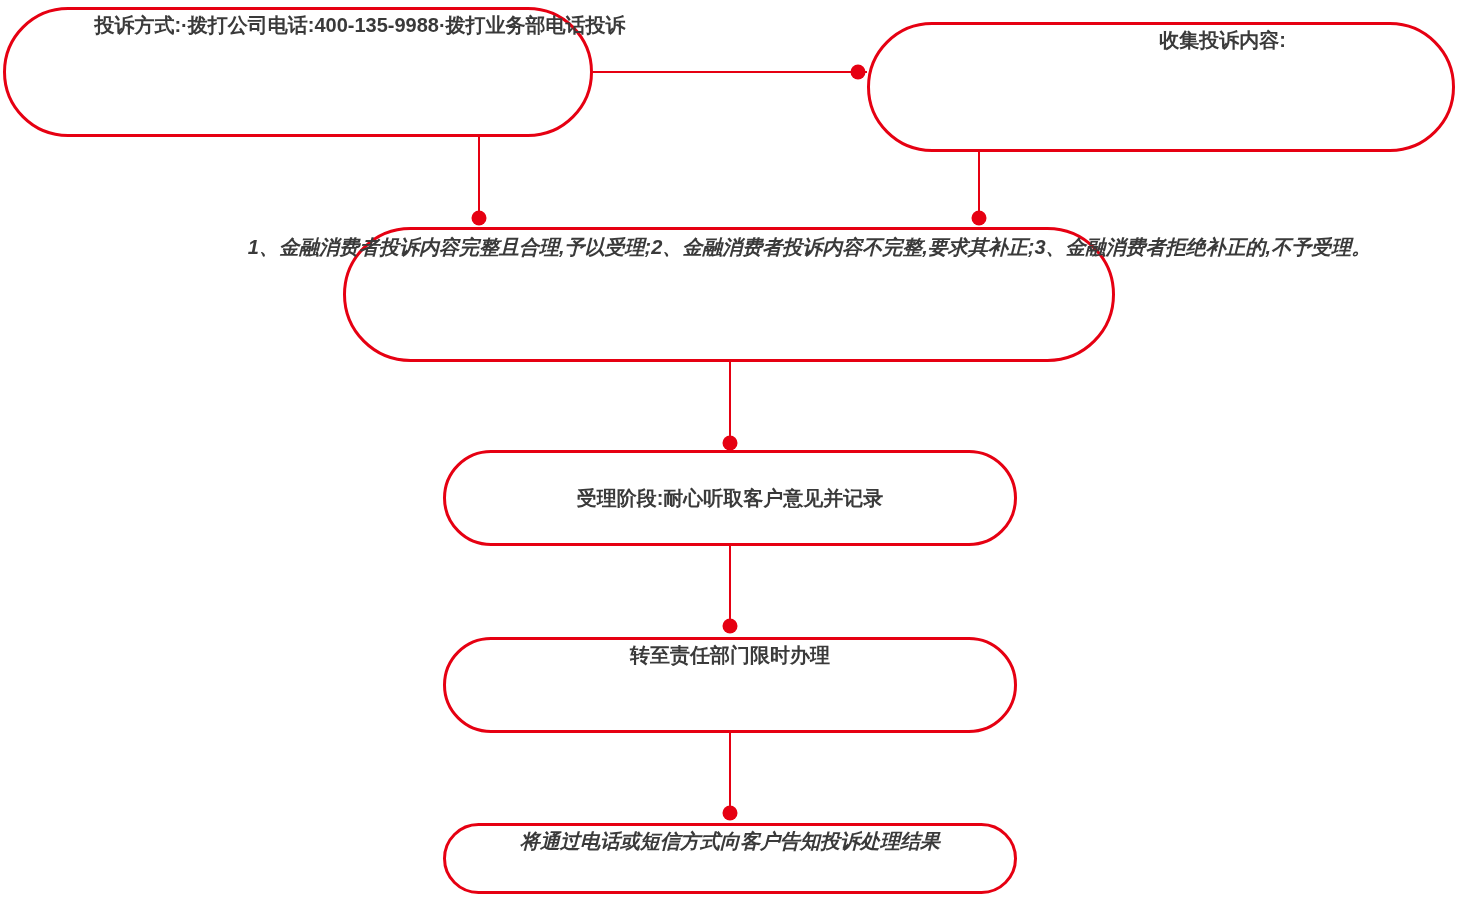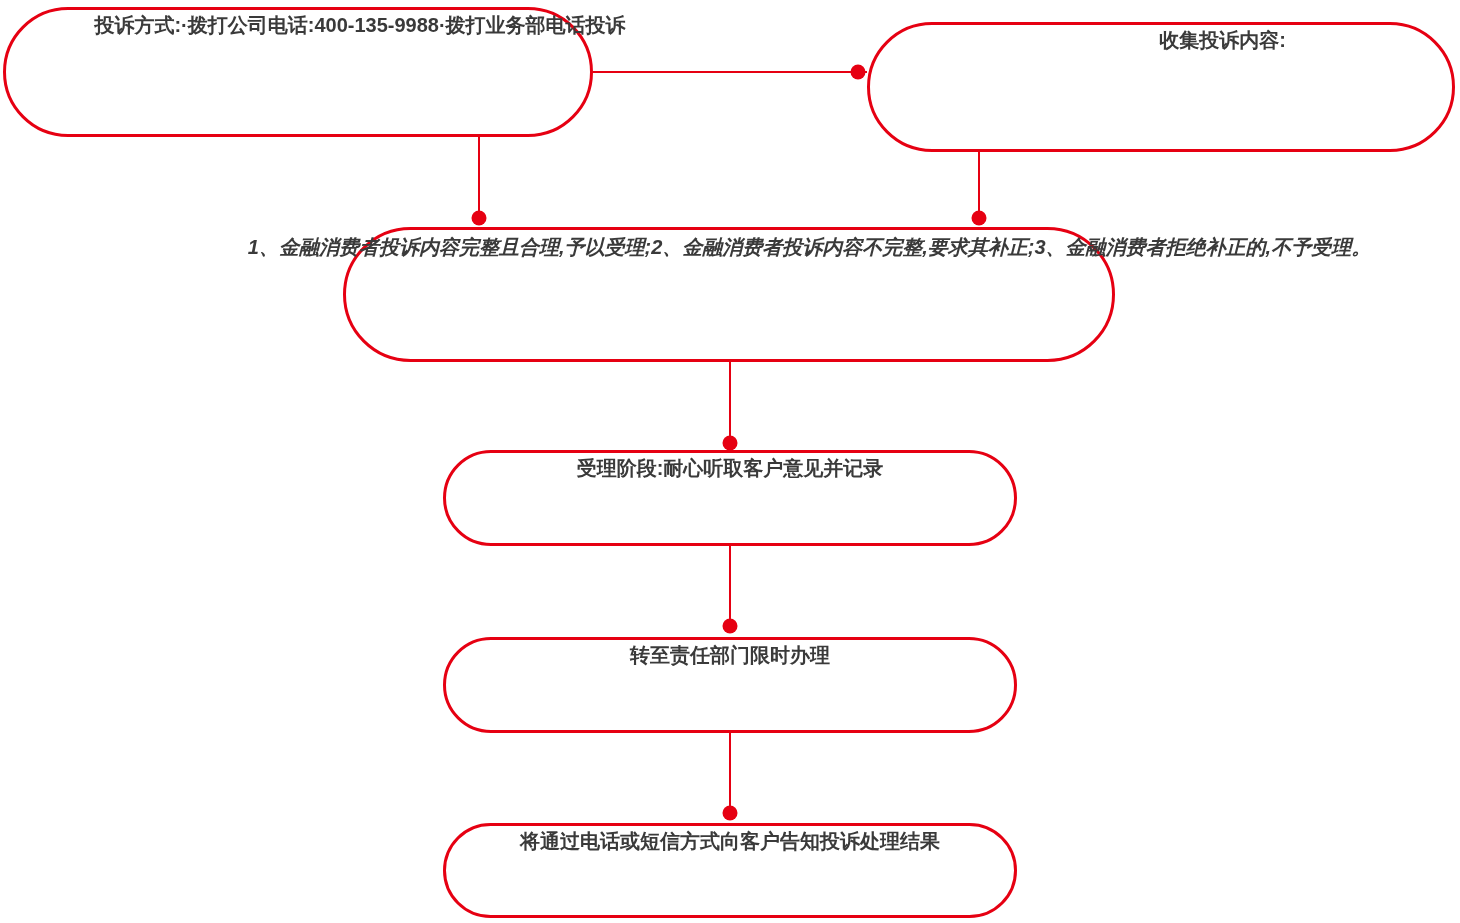--- a/index.html
+++ b/index.html
@@ -40,23 +40,23 @@
     justify-content: center;
     color: var(--text, #3a3a3a);
     font-weight: 700;
     font-size: 20px;
     line-height: 30px;
     white-space: nowrap;
   }
   .n1 { left: 3px;   top: 7px;   width: 590px; height: 130px; padding-left: 124px; }
   .n2 { left: 867px; top: 22px;   width: 588px; height: 130px; padding-left: 123px; }
   .n3 { left: 343px; top: 227px; width: 772px; height: 135px; padding-left: 161px; line-height: 35px; font-style: italic; }
-  .n4 { left: 443px; top: 450px; width: 574px; height: 96px;  text-align: center; }
+  .n4 { left: 443px; top: 450px; width: 574px; height: 96px;  text-align: center; align-items: center; }
   .n5 { left: 443px; top: 637px; width: 574px; height: 96px;  text-align: left; }
-  .n6 { left: 443px; top: 823px; width: 574px; height: 95px;  text-align: center; }
+  .n6 { left: 443px; top: 823px; width: 574px; height: 71px;  text-align: center; font-style: italic; }
 </style>
 </head>
 <body>
 
 <div class="canvas">
 
   <svg class="connectors" viewBox="0 0 1460 923">
     <line x1="593" y1="72" x2="867" y2="72"></line>
     <line x1="479" y1="137" x2="479" y2="218"></line>
     <line x1="979" y1="137" x2="979" y2="218"></line>

